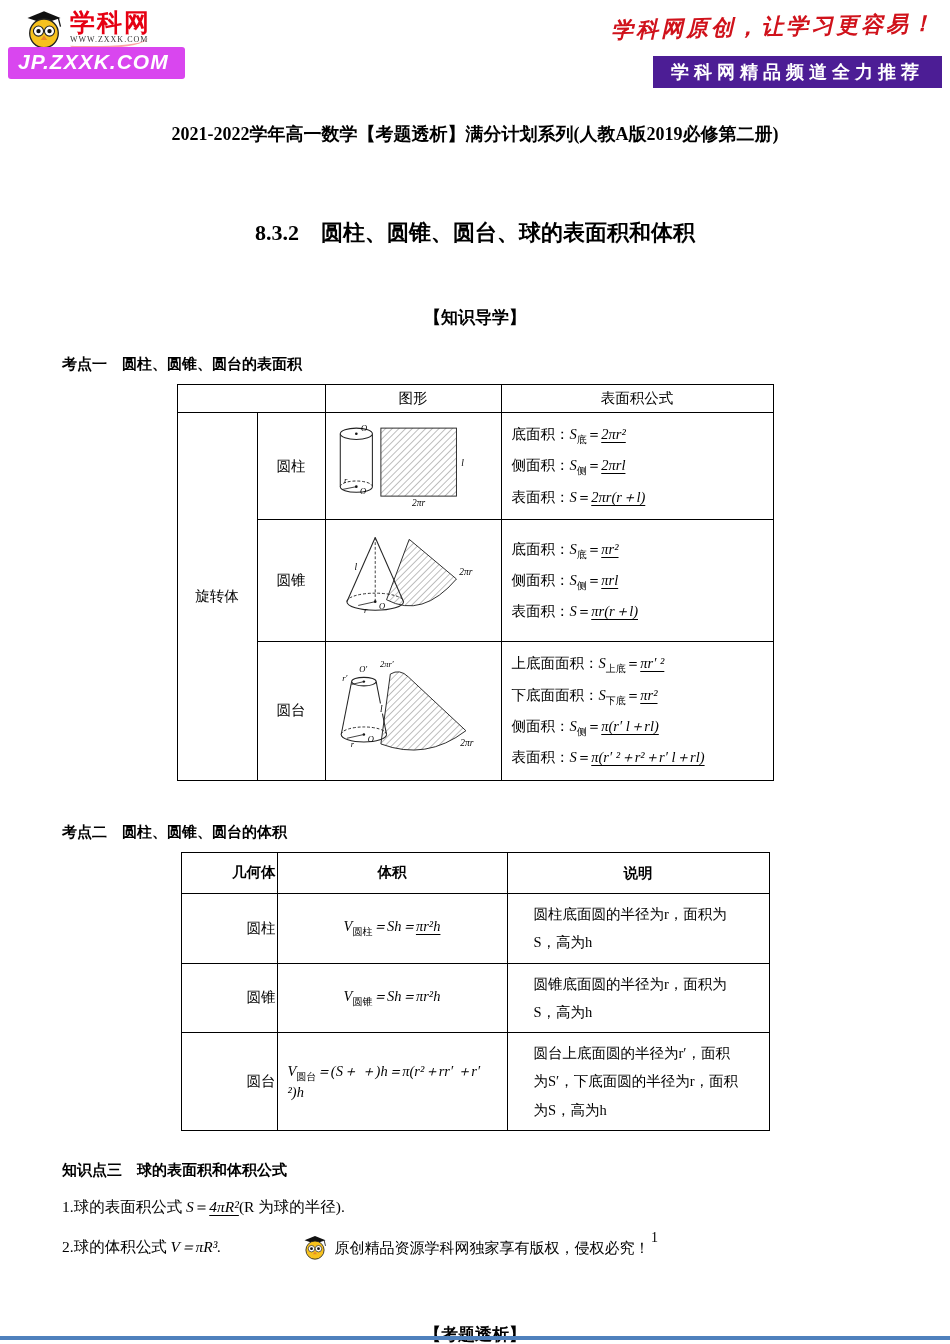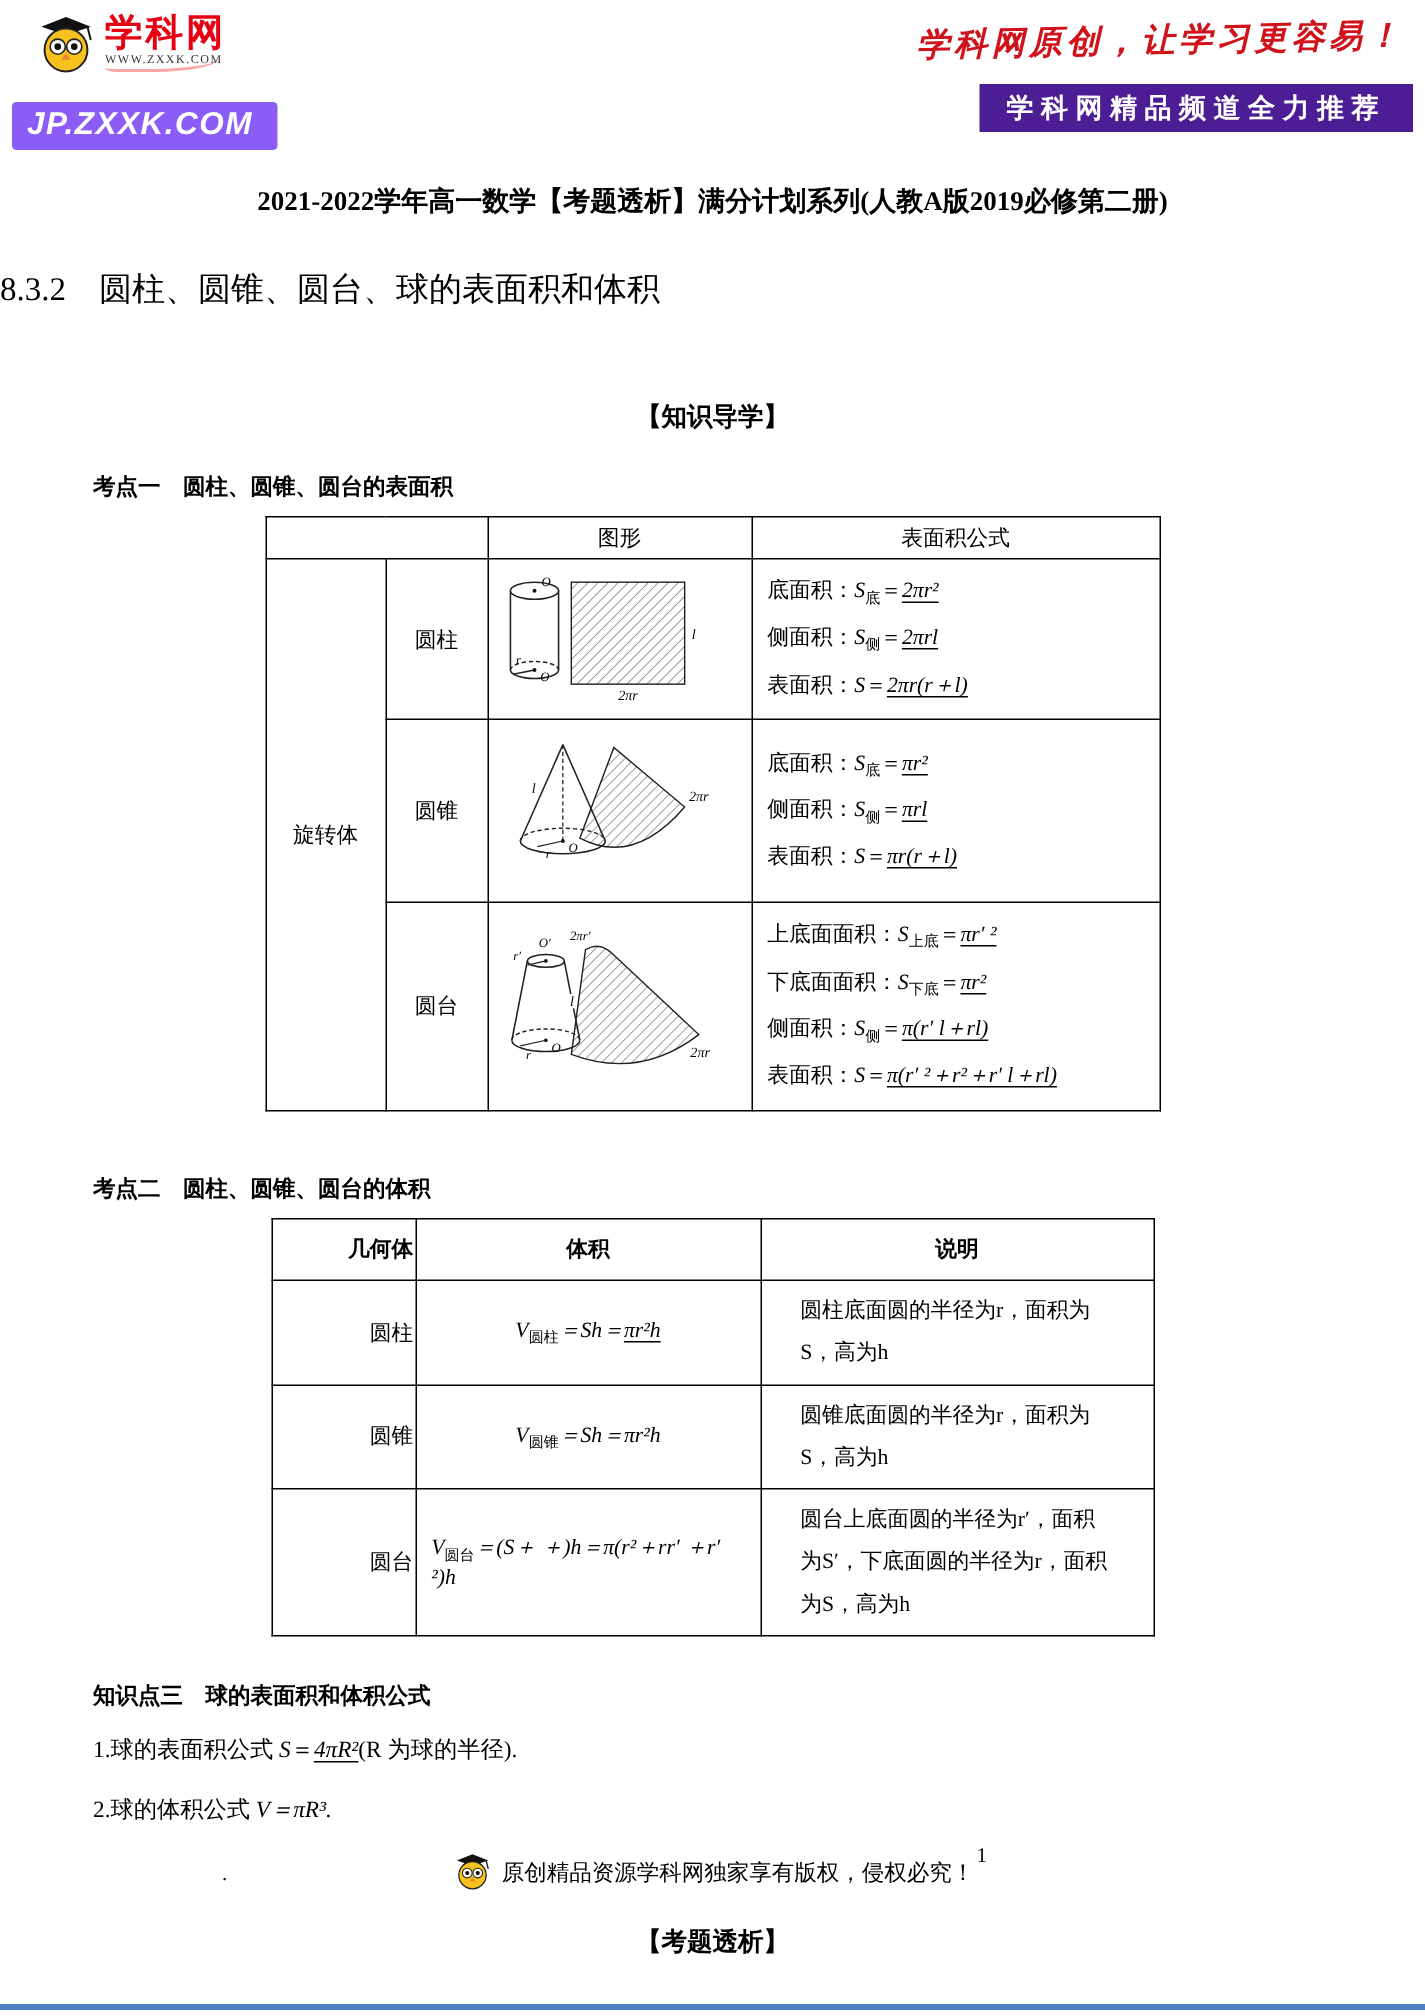--- a/index.html
+++ b/index.html
@@ -15,42 +15,42 @@
     overflow: hidden;
   }
   
   .topbar { position: relative; height: 104px; }
   .logo-block { position:absolute; left:22px; top:8px; display:flex; align-items:flex-start; gap:4px; }
   .owl-svg { width:44px; height:44px; }
   .logo-text-wrap { padding-top:2px; }
   .logo-cn { color:#e60012; font-weight:bold; font-size:25px; font-family:"Liberation Sans",sans-serif; letter-spacing:2px; line-height:1; }
   .logo-url { font-size:8px; color:#333; letter-spacing:1px; border-bottom:2px solid #fca5a5; border-radius:0 0 60% 10%/0 0 80% 20%; padding-bottom:2px; width:78px; }
   .banner-left {
-    position:absolute; left:8px; top:68px;
-    background:#8b5cf6; color:#fff;
+    position:absolute; left:8px; top:47px;
+    background:#d946ef; color:#fff;
     font-family:"Liberation Sans",sans-serif;
     font-weight:bold; font-style:italic;
     font-size:21px; letter-spacing:1px;
     padding:3px 16px 5px 10px; border-radius:3px;
   }
   .slogan {
     position:absolute; right:14px; top:12px;
     color:#d0121b; font-weight:bold; font-style:italic;
     font-size:22px; letter-spacing:3px;
     transform: rotate(-1.2deg);
   }
   .banner-right {
     position:absolute; right:8px; top:56px;
     background:#4c1d95; color:#fff; font-weight:bold;
     font-family:"Liberation Sans",sans-serif;
     font-size:18px; letter-spacing:5px; padding:4px 18px;
   }
   
   .series-title { text-align:center; font-weight:bold; font-size:18px; margin-top:18px; }
-  .main-title   { font-weight:normal; font-size:22px; margin-top:32px; }
+  .main-title   { text-align:center; font-weight:bold; font-size:22px; margin-top:72px; }
   .sec-head     { text-align:center; font-weight:bold; font-size:17px; margin-top:58px; }
   .kaodian {
     font-family:"Liberation Sans","DejaVu Sans",sans-serif;
     font-weight:bold; font-size:15px;
     margin:26px 0 10px 62px;
   }
   
   table { border-collapse:collapse; margin:0 auto; }
   td { border:1px solid #000; font-size:14.5px; vertical-align:middle; }
   .t1 .th, .t2 .th { text-align:center; height:28px; }

